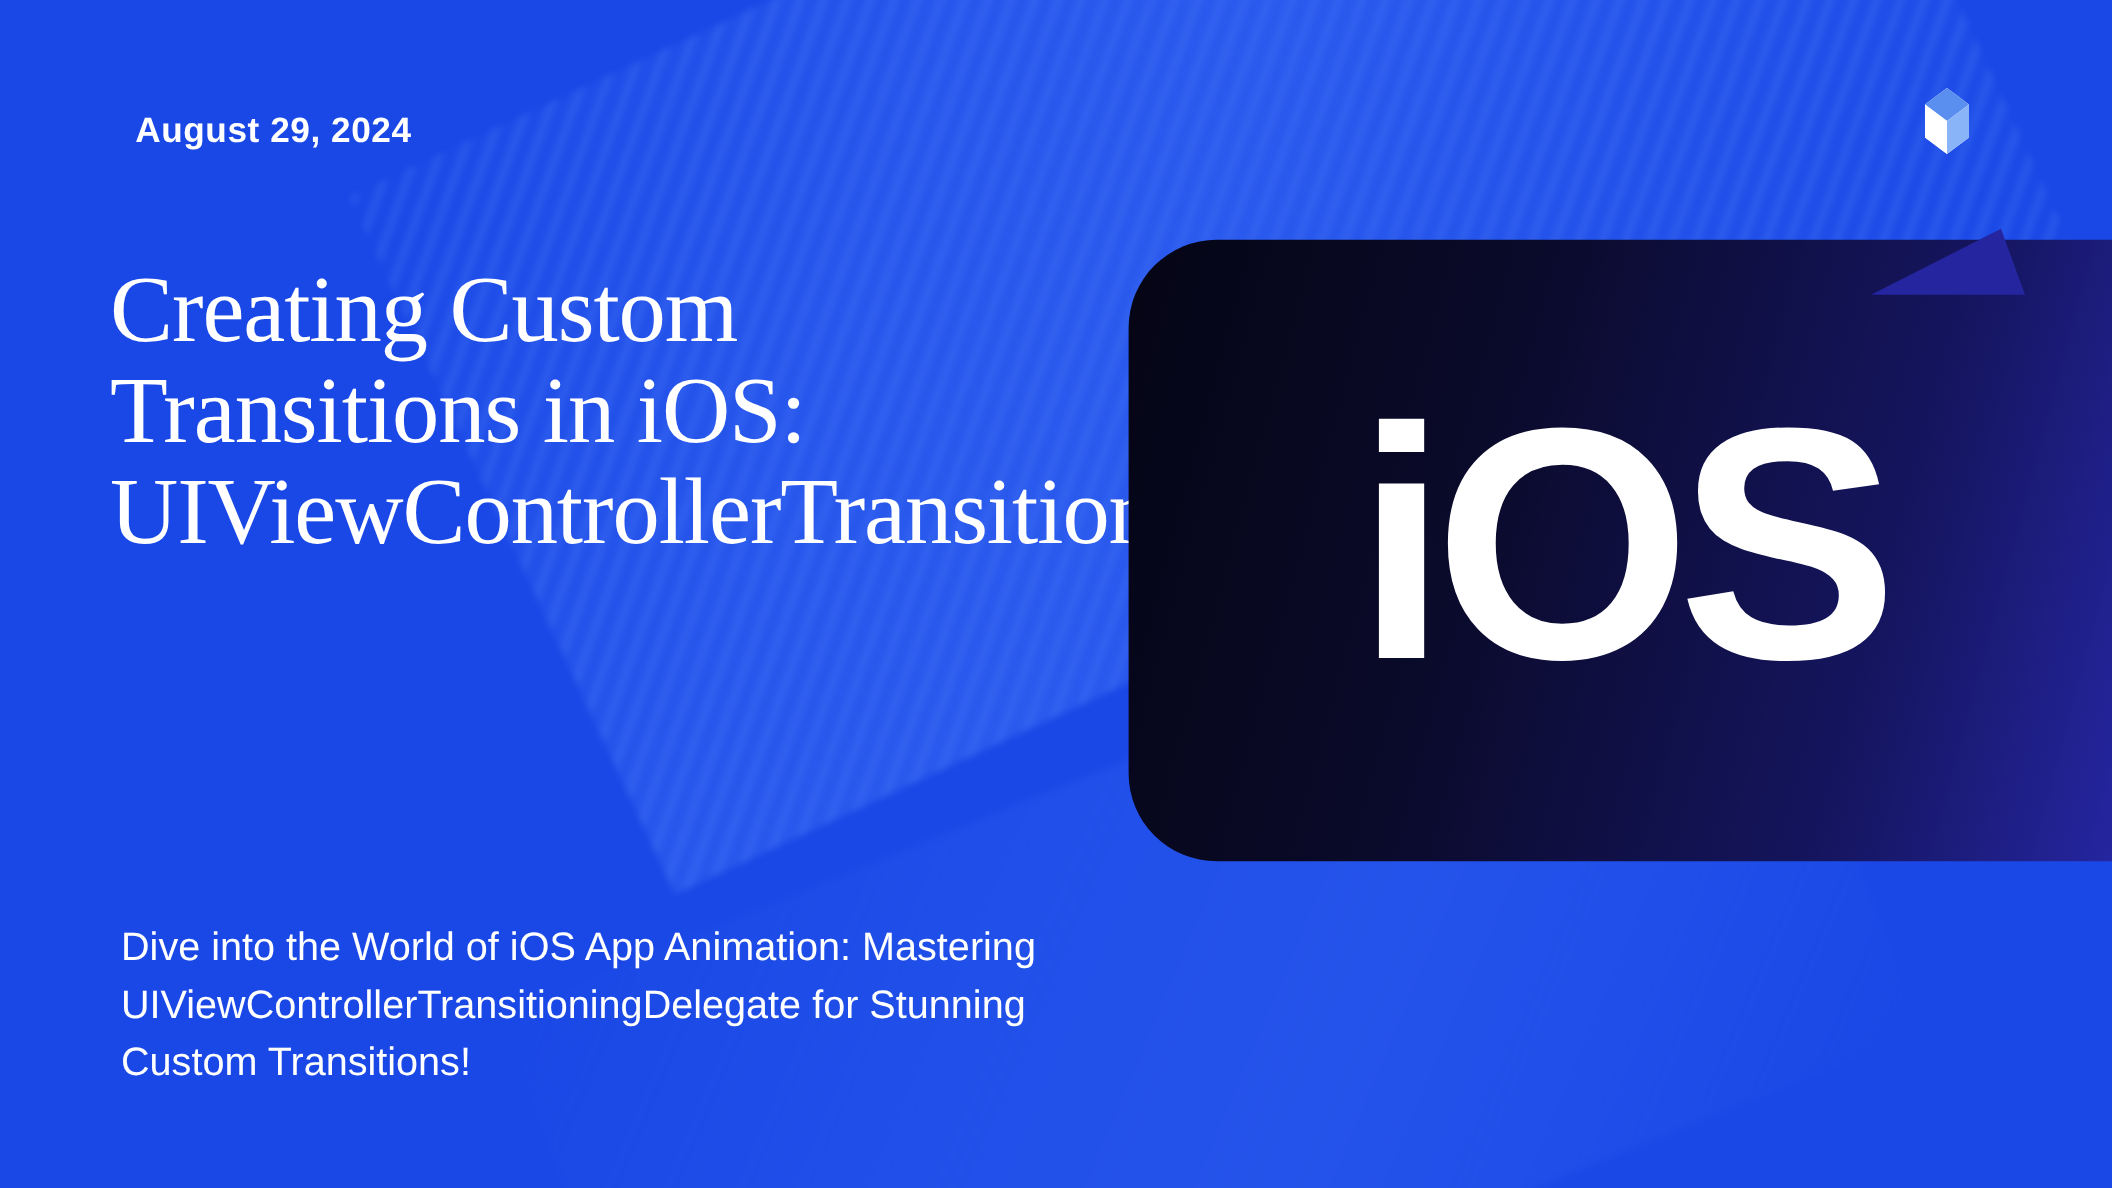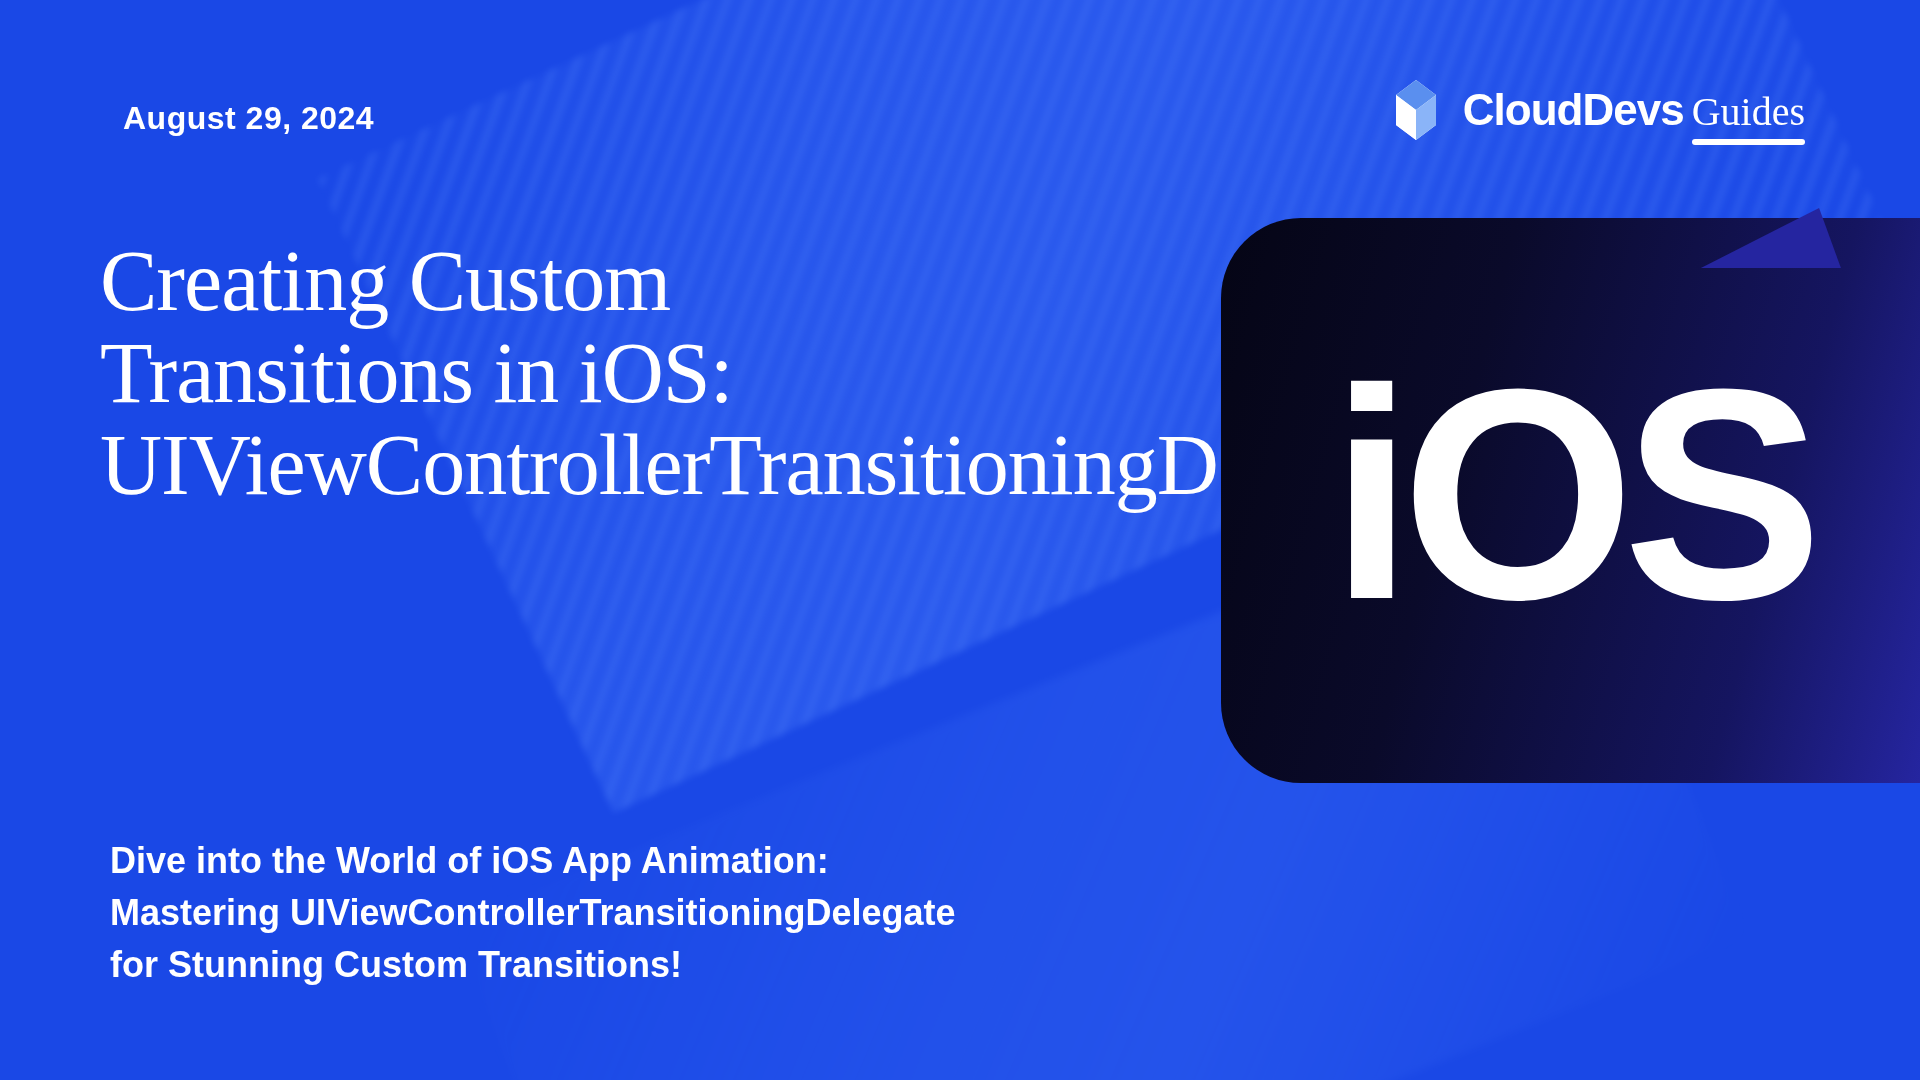--- a/index.html
+++ b/index.html
@@ -127,29 +127,29 @@
       max-width: 950px;
       letter-spacing: -1px;
     }
     .subtitle {
       position: absolute;
       top: 835px;
       left: 110px;
       color: #ffffff;
       font-family: -apple-system, BlinkMacSystemFont, 'Segoe UI', Arial, sans-serif;
       font-size: 36px;
-      font-weight: 700;
+      font-weight: 400;
       line-height: 1.45;
       max-width: 850px;
     }
     .ios-badge {
       position: absolute;
       top: 218px;
       right: 0;
-      width: 699px;
+      width: 894px;
       height: 565px;
       background: linear-gradient(105deg, #050515 0%, #0a0a2a 35%, #151560 75%, #2525a0 100%);
       border-radius: 80px 0 0 80px;
     }
     .ios-badge-leaf {
       position: absolute;
       top: -10px;
       right: 90px;
       width: 0;
       height: 0;
@@ -180,27 +180,20 @@
 
 <div class="logo-container">
   <div class="logo-icon">
     <svg viewBox="0 0 70 70" width="70" height="70">
       <path d="M 35 5 L 55 20 L 55 50 L 35 65 L 15 50 L 15 20 Z" fill="#ffffff"></path>
       <path d="M 35 5 L 55 20 L 35 35 L 15 20 Z" fill="#5a8fef"></path>
       <path d="M 35 35 L 55 20 L 55 50 L 35 65 Z" fill="#8ab4f8"></path>
       <path d="M 15 20 L 35 35 L 35 65 L 15 50 Z" fill="#ffffff"></path>
     </svg>
   </div>
-  <div class="logo-text">
-    <span class="logo-brand">CloudDevs</span>
-    <span class="logo-guides-wrapper">
-      <span class="logo-guides">Guides</span>
-      <span class="logo-underline"></span>
-    </span>
-  </div>
 </div>
 
 <h1 class="main-title">Creating Custom Transitions in iOS: UIViewControllerTransitioningDelegate</h1>
 
 <p class="subtitle">Dive into the World of iOS App Animation: Mastering UIViewControllerTransitioningDelegate for Stunning Custom Transitions!</p>
 
 <div class="ios-badge">
   <div class="ios-badge-leaf"></div>
   <div class="ios-text">iOS</div>
 </div>

